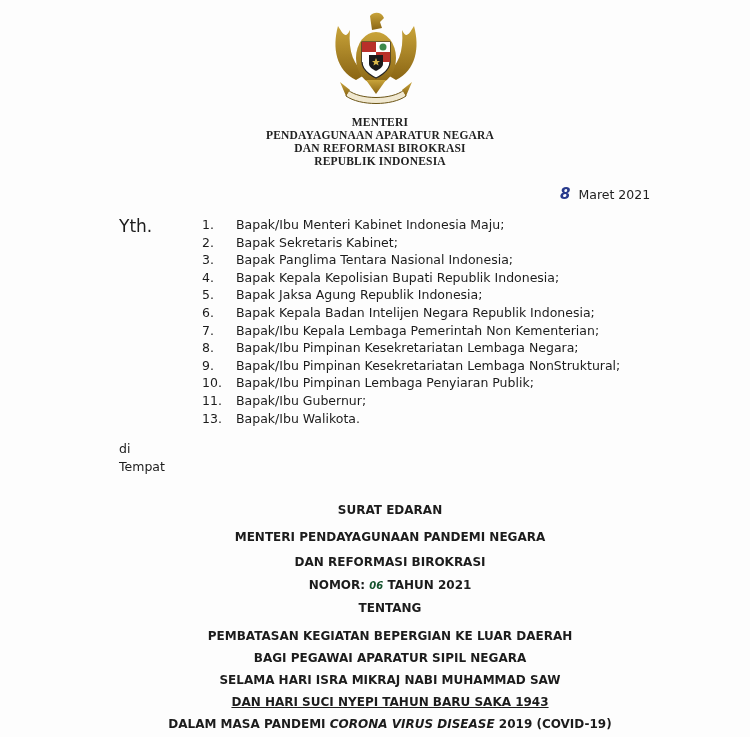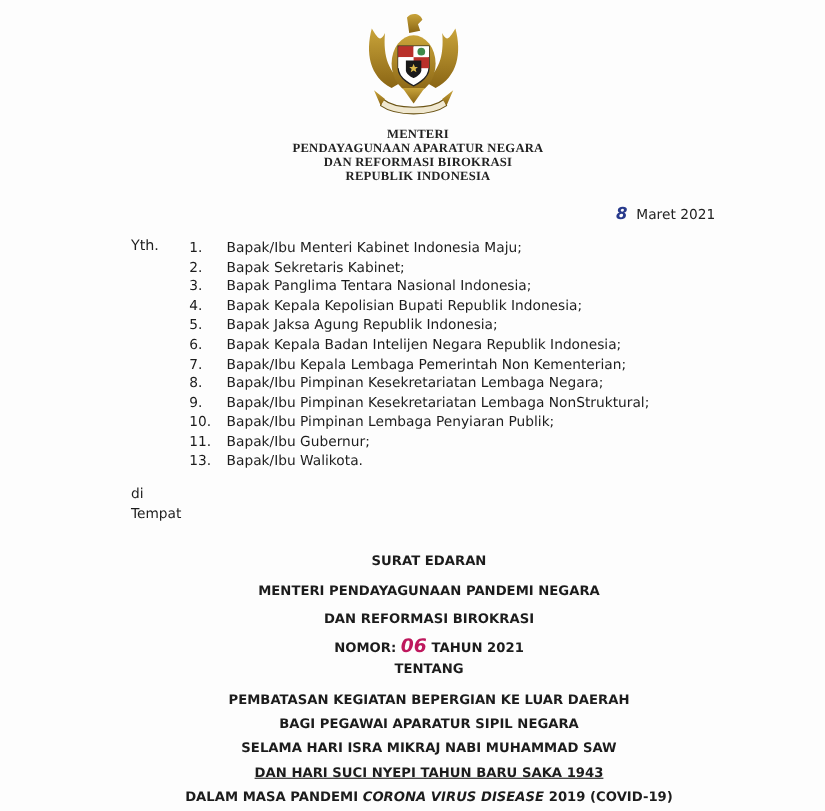--- a/index.html
+++ b/index.html
@@ -2,27 +2,27 @@
 <html><head>
 <meta charset="utf-8">
 <style>
   html, body { margin:0; padding:0; }
   body { width:750px; height:737px; background:#fdfdfd; position:relative; overflow:hidden; color:#1c1c1c; }
   .page { position:absolute; left:0; top:0; width:750px; height:555px; }
   .emblem { position:absolute; left:326px; top:8px; width:100px; height:100px; }
   .head { position:absolute; left:240px; width:280px; text-align:center; font-family:"Liberation Serif", serif; font-weight:bold; font-size:11.5px; letter-spacing:0.2px; line-height:13px; color:#222; }
   .date { position:absolute; left:560px; top:185px; font-family:"DejaVu Sans", sans-serif; font-size:12.5px; color:#222; }
   .date .hand { font-family:"DejaVu Sans", sans-serif; font-weight:bold; color:#283a8c; font-size:15px; margin-right:8px; font-style:italic; }
-  .yth { position:absolute; left:119px; top:216px; font-family:"DejaVu Sans", sans-serif; font-size:13px; }
+  .yth { position:absolute; left:119px; top:216px; font-family:"DejaVu Sans", sans-serif; font-size:17px; }
   .list { position:absolute; left:172px; top:216px; margin:0; padding:0; list-style:none; font-family:"DejaVu Sans", sans-serif; font-size:12.5px; }
-  .list li { height:17.6px; line-height:17.6px; white-space:nowrap; }
+  .list li { height:17.6px; line-height:17.6px; white-space:nowrap;margin-left:30px; }
   .list .num { display:inline-block; width:34px; }
   .di { position:absolute; left:119px; top:440px; font-family:"DejaVu Sans", sans-serif; font-size:12.5px; line-height:18px; }
   .title-block { position:absolute; left:120px; width:540px; text-align:center; font-family:"DejaVu Sans", sans-serif; font-weight:bold; font-size:12px; color:#1c1c1c; }
-  .title-block .hand { color:#be185d; font-style:italic; font-size:17px; }
+  .title-block .hand { color:#14532d; font-style:italic; font-size:10px; }
 </style>
 </head>
 <body>
 
 <div class="page">
 
   <svg class="emblem" viewBox="0 0 100 100">
     <defs>
       <linearGradient id="gold" x1="0" y1="0" x2="0" y2="1">
         <stop offset="0" stop-color="#c9a43a"></stop>

